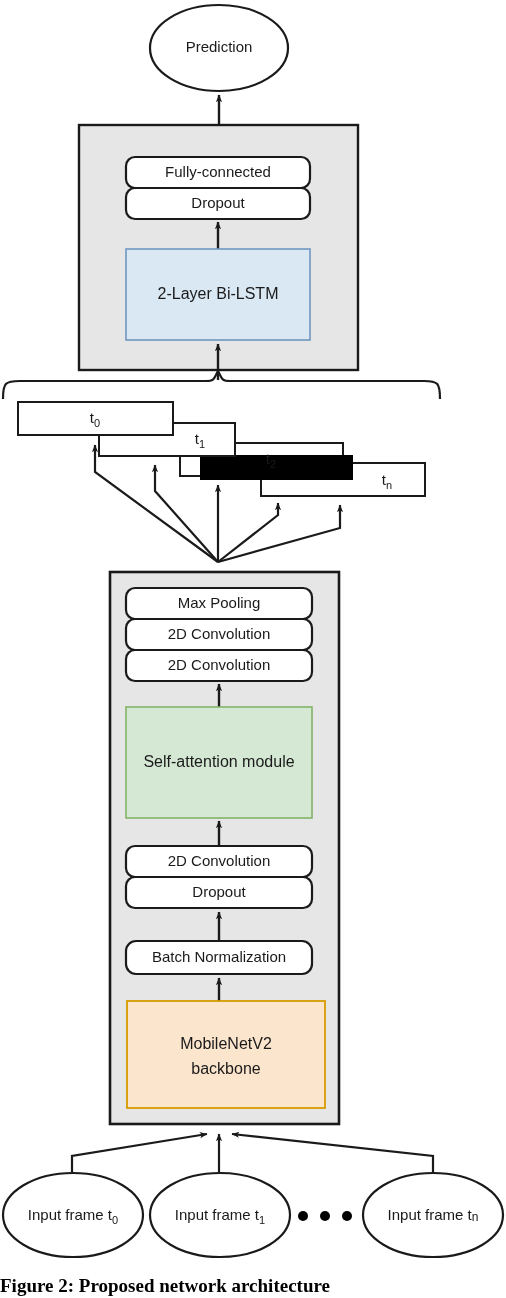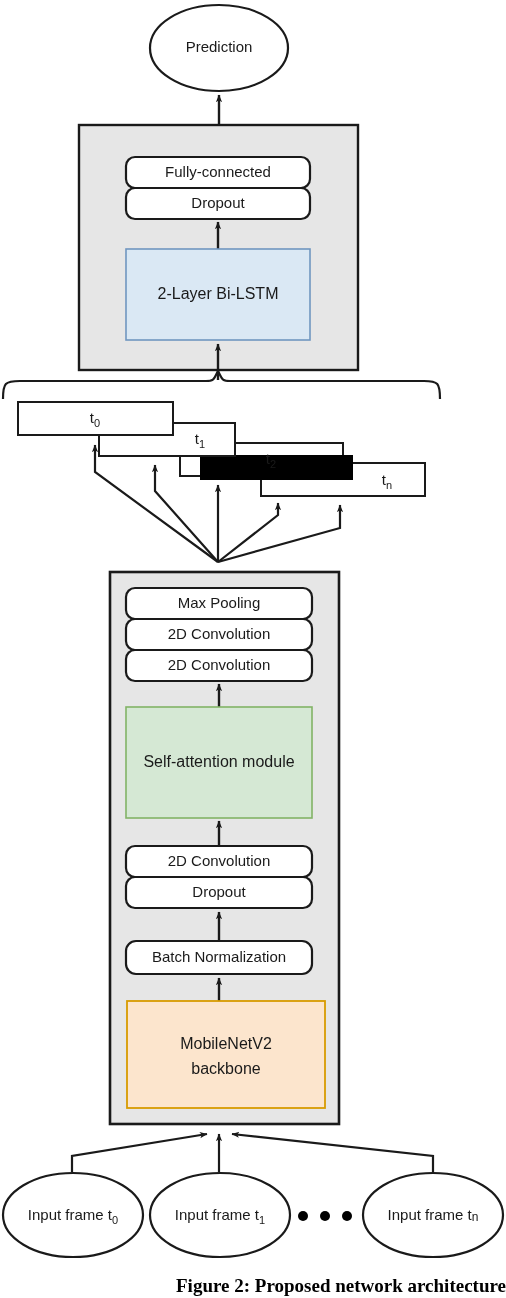--- a/index.html
+++ b/index.html
@@ -35,21 +35,21 @@
     font-size: 15px;
     fill: #1a1a1a;
     text-anchor: middle;
     dominant-baseline: middle;
   }
   .caption {
     position: absolute;
     left: 0;
     right: 0;
     bottom: 0;
-    text-align: right;
+    text-align: left;
     font-family: "Liberation Serif", serif;
     font-weight: bold;
     font-size: 19px;
     color: #000000;
     line-height: 24px;
     white-space: nowrap;
   }
   .stroke-main { stroke: #1a1a1a; fill: none; }
 </style>
 </head>

